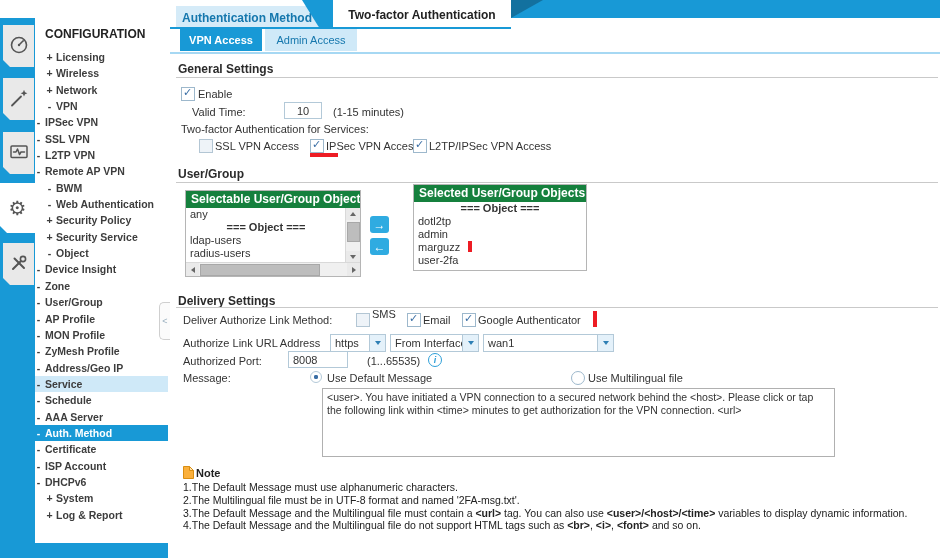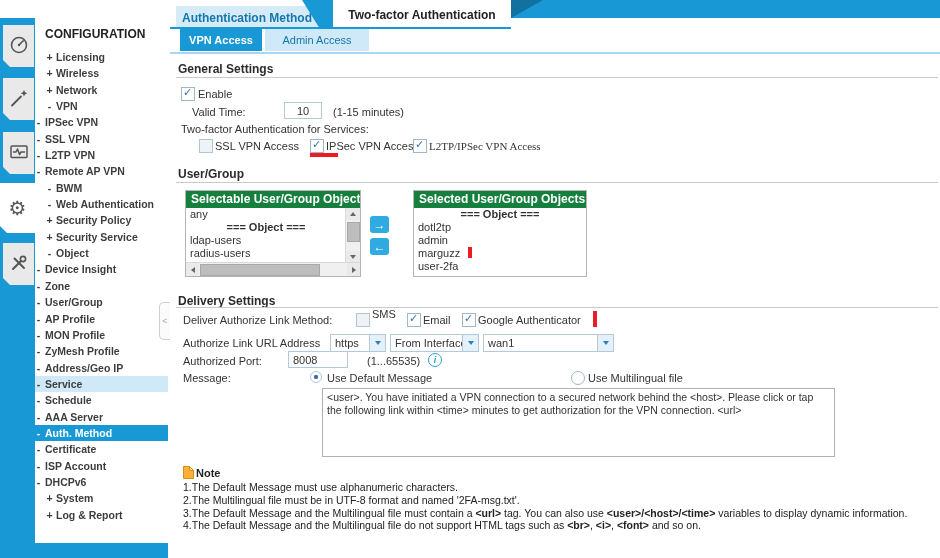--- a/index.html
+++ b/index.html
@@ -31,21 +31,21 @@
                  clip-path:polygon(0 0,100% 0,100% 100%,58% 100%);}
   .tab-active{position:absolute;left:333px;top:0;width:178px;height:29px;background:#fff;color:#222;border-radius:3px 0 0 0;
               font-weight:bold;font-size:12px;display:flex;align-items:center;justify-content:center;cursor:pointer;}
   .blue-band{position:absolute;left:511px;top:0;width:429px;height:18px;background:#1899d6;}
   .blue-band .slant{position:absolute;left:0;top:0;width:32px;height:18px;background:#13719f;clip-path:polygon(0 0,100% 0,0 100%);}
   .tabline{position:absolute;left:170px;top:26.5px;width:341px;height:2.5px;background:#1899d6;z-index:5;}
 
   
   .subtab{position:absolute;top:29px;height:22px;display:flex;align-items:center;justify-content:center;cursor:pointer;font-size:11px;}
   .subtab.active{left:180px;width:82px;background:#1899d6;color:#fff;font-weight:bold;}
-  .subtab.idle{left:265px;width:104px;background:#cfe9f8;color:#1577ad;}
+  .subtab.idle{left:265px;width:92px;background:#cfe9f8;color:#1577ad;}
   .subtab-line{position:absolute;left:170px;top:52px;width:770px;height:2px;background:#a6d8f3;}
 
   
   .sec-h{position:absolute;font-weight:bold;font-size:12px;color:#2b2b2b;}
   .hr{position:absolute;left:176px;width:762px;height:1px;background:#c9c9c9;}
   .lbl{position:absolute;white-space:nowrap;}
 
   
   .cb{display:inline-block;width:12px;height:12px;border:1px solid #9db8cc;background:#fff;position:relative;vertical-align:-2px;cursor:pointer;}
   .cb.un{background:#eef3f8;border-color:#b3c6d4;}
@@ -206,21 +206,21 @@
   <input class="inp" style="left: 284px; top: 102px; width: 38px; text-align: center;" value="10">
   <div class="lbl" style="left:333px;top:106px">(1-15 minutes)</div>
 
   <div class="lbl" style="left:181px;top:123px">Two-factor Authentication for Services:</div>
   <div id="svc-row">
       <span class="cb un" style="position: absolute; left: 199px; top: 139px;"></span>
       <span class="lbl" style="left: 215px; top: 140px;">SSL VPN Access</span>
       <span class="cb ck" style="position: absolute; left: 310px; top: 139px;"></span>
       <span class="lbl" style="left: 326px; top: 140px;">IPSec VPN Access</span>
       <span class="cb ck" style="position: absolute; left: 413px; top: 139px;"></span>
-      <span class="lbl" style="left: 429px; top: 140px; font-family: Liberation Serif, serif;">L2TP/IPSec VPN Access</span>
+      <span class="lbl" style="left: 429px; top: 140px;">L2TP/IPSec VPN Access</span>
     </div>
   <div class="redline" style="left:310px;top:153px;width:28px;height:4px"></div>
 
   <div class="sec-h" style="left:178px;top:167px">User/Group</div>
   <div class="hr" style="top:182px"></div>
 
   <div class="lbox" style="left:185px;top:190px">
     <div class="lhead">Selectable User/Group Objects</div>
     <div class="litems" id="list-selectable" style="right:14px;bottom:13px">
         <div class="litem"><span>any</span></div>
@@ -245,21 +245,21 @@
       <div class="hthumb"></div>
       <div class="sbtn r">
           <i class="tri tri-rt"></i>
         </div>
     </div>
   </div>
 
   <div class="tbtn right" style="left:370px;top:216px"></div>
   <div class="tbtn left" style="left:370px;top:238px"></div>
 
-  <div class="lbox" style="left:413px;top:190px;width:174px">
+  <div class="lbox" style="left:413px;top:184px;width:174px">
     <div class="lhead">Selected User/Group Objects</div>
     <div class="litems" id="list-selected">
         <div class="litem divider"><span>=== Object ===</span></div>
         <div class="litem"><span>dotl2tp</span></div>
         <div class="litem"><span>admin</span></div>
         <div class="litem"><span>marguzz</span><span class="inlinebar"></span></div>
         <div class="litem"><span>user-2fa</span></div>
       </div>
   </div>
 

